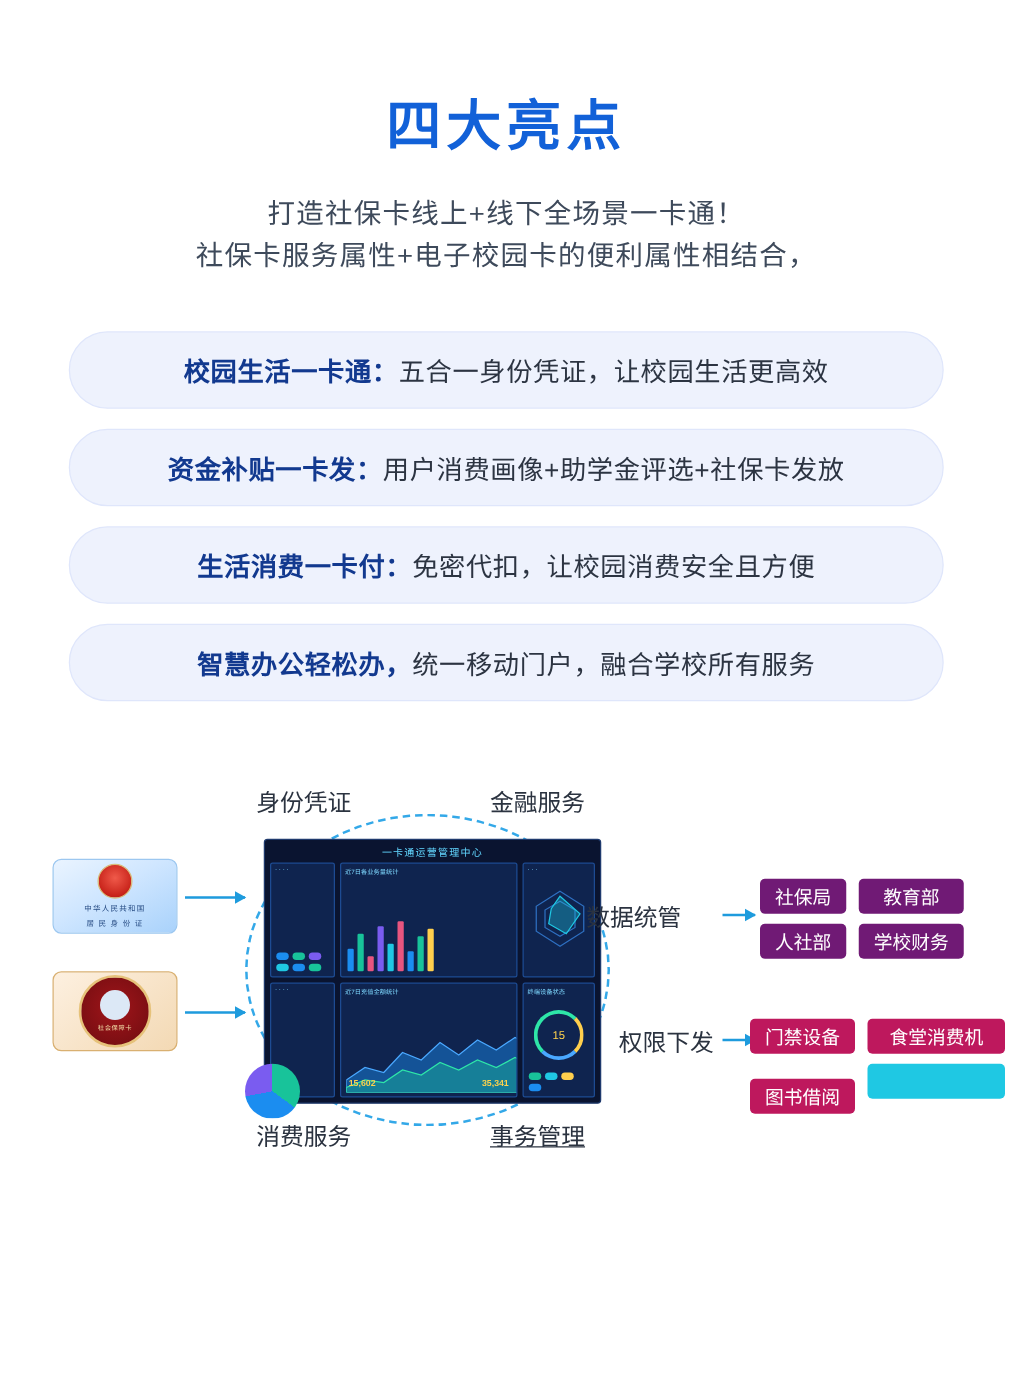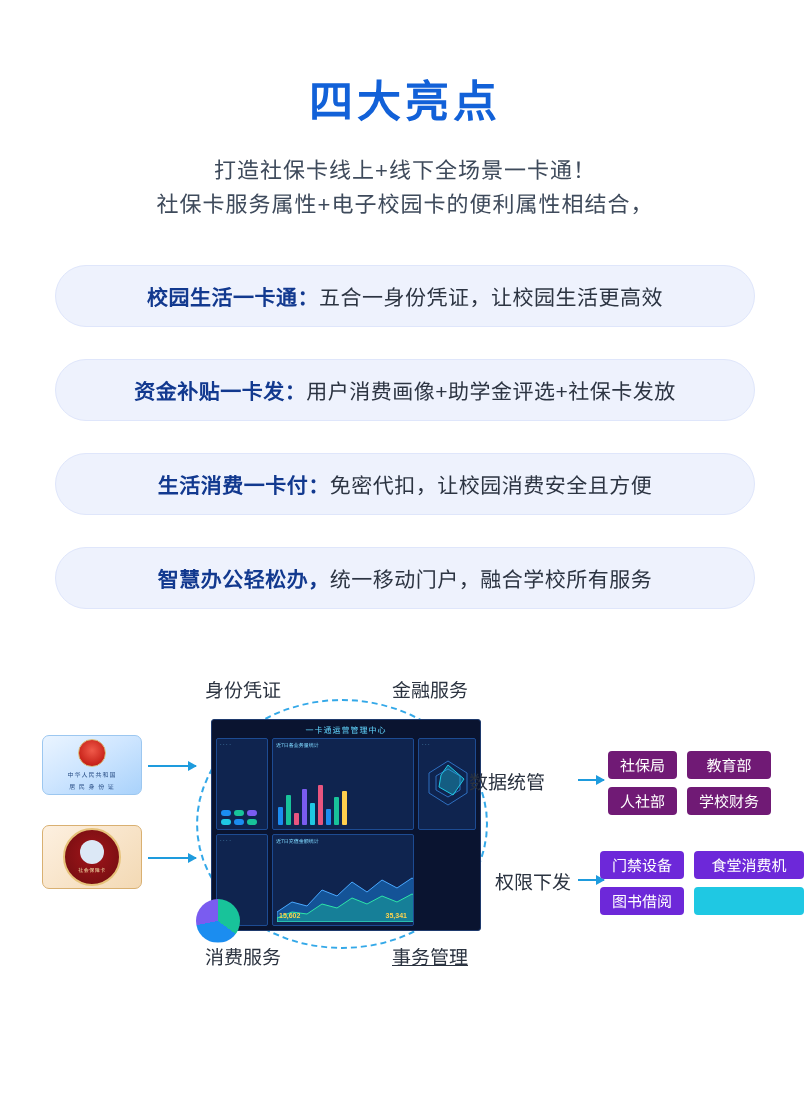--- a/index.html
+++ b/index.html
@@ -40,21 +40,21 @@
     letter-spacing: 1px;
   }
   .subtitle div { white-space: nowrap; }
 
   
   .pills {
     margin-top: 42px;
     display: flex;
     flex-direction: column;
     align-items: center;
-    gap: 32px;
+    gap: 16px;
   }
   .pill {
     width: 700px;
     height: 62px;
     box-sizing: border-box;
     border-radius: 31px;
     background: #eef2fd;
     border: 1px solid #dfe6fb;
     display: flex;
     align-items: center;
@@ -264,21 +264,21 @@
   .tag {
     height: 28px;
     padding: 0 12px;
     border-radius: 4px;
     display: flex; align-items: center; justify-content: center;
     font-size: 15px;
     color: #ffffff;
     white-space: nowrap;
   }
   .tag-cyan { background: #701a75; }
-  .tag-blue { background: #6d28d9; }
+  .tag-blue { background: #be185d; margin-top: 12px; }
   .tag-empty { background: #1fc8e3; min-width: 86px; }
 
   
   .pie-deco {
     position: absolute;
     left: 196px;
     top: 232px;
     width: 44px; height: 44px;
     border-radius: 50%;
     background: conic-gradient(#18c39a 0 35%, #1b8df0 35% 72%, #7a5cf0 72% 100%);
@@ -389,20 +389,30 @@
           <svg class="area-chart" viewBox="0 0 150 54" preserveAspectRatio="none">
             <path d="M0,44 L15,34 L30,38 L45,22 L60,28 L75,14 L90,24 L105,12 L120,20 L135,10 L150,18 L150,54 L0,54 Z" fill="rgba(27,141,240,0.45)" stroke="#4aa8ff" stroke-width="1"></path>
             <path d="M0,50 L15,44 L30,46 L45,36 L60,40 L75,30 L90,36 L105,28 L120,34 L135,26 L150,32 L150,54 L0,54 Z" fill="rgba(24,195,154,0.40)" stroke="#2ee6a8" stroke-width="1"></path>
           </svg>
           <div class="kpi">
             <b>15,602</b>
             <b>35,341</b>
           </div>
         </div>
 
+        <div class="panel">
+          <div class="ptitle">终端设备状态</div>
+          <div class="ring">15</div>
+          <div class="dots">
+            <i style="background:#18c39a"></i>
+              <i style="background:#1fc8e3"></i>
+            <i style="background:#ffcf4d"></i>
+              <i style="background:#1b8df0"></i>
+          </div>
+        </div>
 
       </div>
     </div>
 
     <div class="pie-deco"></div>
 
     <div class="side-label lbl-data">数据统管</div>
     <div class="side-label lbl-perm">权限下发</div>
     <div class="arrow arrow-data"></div>
     <div class="arrow arrow-perm"></div>

